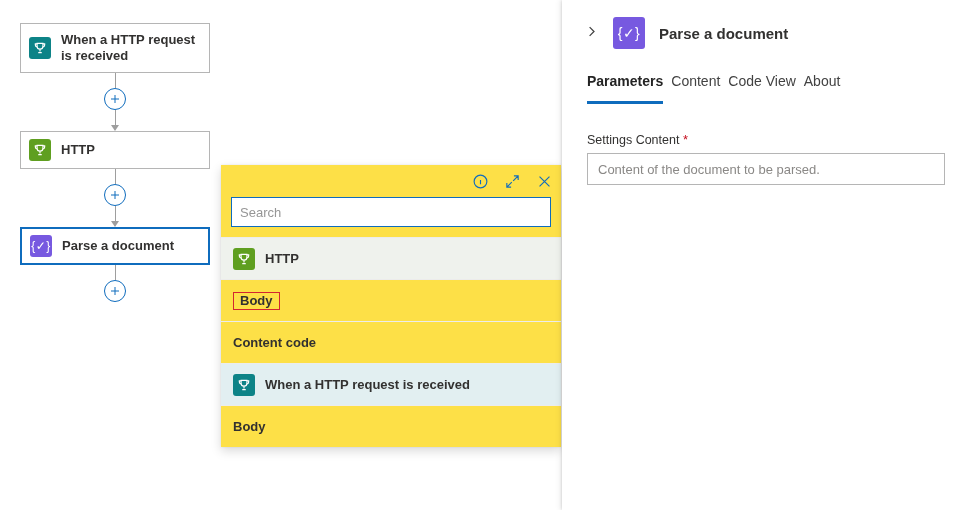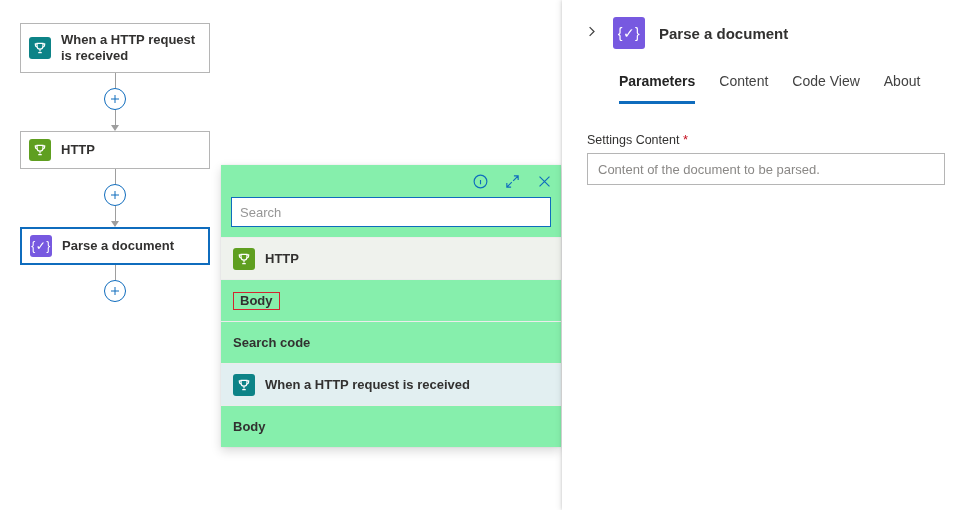--- a/index.html
+++ b/index.html
@@ -78,21 +78,21 @@
 
   
   .curly-icon { color: #fff; font-weight: 400; font-size: 12px; letter-spacing: 0.5px; }
 
   
   .popup {
     position: absolute;
     left: 221px;
     top: 165px;
     width: 340px;
-    background: #86efac;
+    background: #fde047;
     box-shadow: 0 4px 10px rgba(0,0,0,0.15), 0 0 2px rgba(0,0,0,0.08);
   }
   .popup-toolbar {
     height: 28px;
     display: flex;
     justify-content: flex-end;
     align-items: center;
     padding: 4px 8px 0 0;
     gap: 14px;
     color: #0f6cbd;
@@ -148,25 +148,24 @@
   .panel-hdr .chev { color: #424242; }
   .panel-title-icon {
     width: 32px; height: 32px;
     border-radius: 3px;
     display: flex; align-items: center; justify-content: center;
   }
   .panel-title { font-size: 15px; font-weight: 600; }
 
   .tabs {
     display: flex;
-    gap: 24px;
+    gap: 8px;
     padding: 10px 25px 0;
     border-bottom: 0;
     font-size: 14px;
-    margin-left: 32px;
   }
   .tab { padding-bottom: 12px; color: #424242; font-weight: 400; }
   .tab.active { font-weight: 600; border-bottom: 3px solid #0f6cbd; color: #242424; }
 
   .field-wrap { padding: 28px 25px 0; }
   .field-label { font-size: 12.5px; color: #323130; }
   .req { color: #c50f1f; }
   .field-input {
     width: 100%;
     height: 32px;
@@ -276,21 +275,21 @@
           <path d="M12 14v4M9 20h6"></path>
       </svg>
     </span>
     <span>HTTP</span>
   </div>
 
   <div class="dc-section item">
     <span class="red-box">Body</span>
   </div>
   <div class="dc-section item">
-    <span>Search code</span>
+    <span>Content code</span>
   </div>
 
   <div class="dc-section hdr2">
     <span class="icon-box teal-bg">
       <svg class="aw-icon" width="14" height="14" viewBox="0 0 24 24" fill="none" stroke="#fff" stroke-width="2">
         <path d="M7 4h10v5a5 5 0 0 1-10 0V4z"></path>
           <path d="M7 5H4v2a3 3 0 0 0 3 3M17 5h3v2a3 3 0 0 1-3 3"></path>
           <path d="M12 14v4M9 20h6"></path>
       </svg>
     </span>

